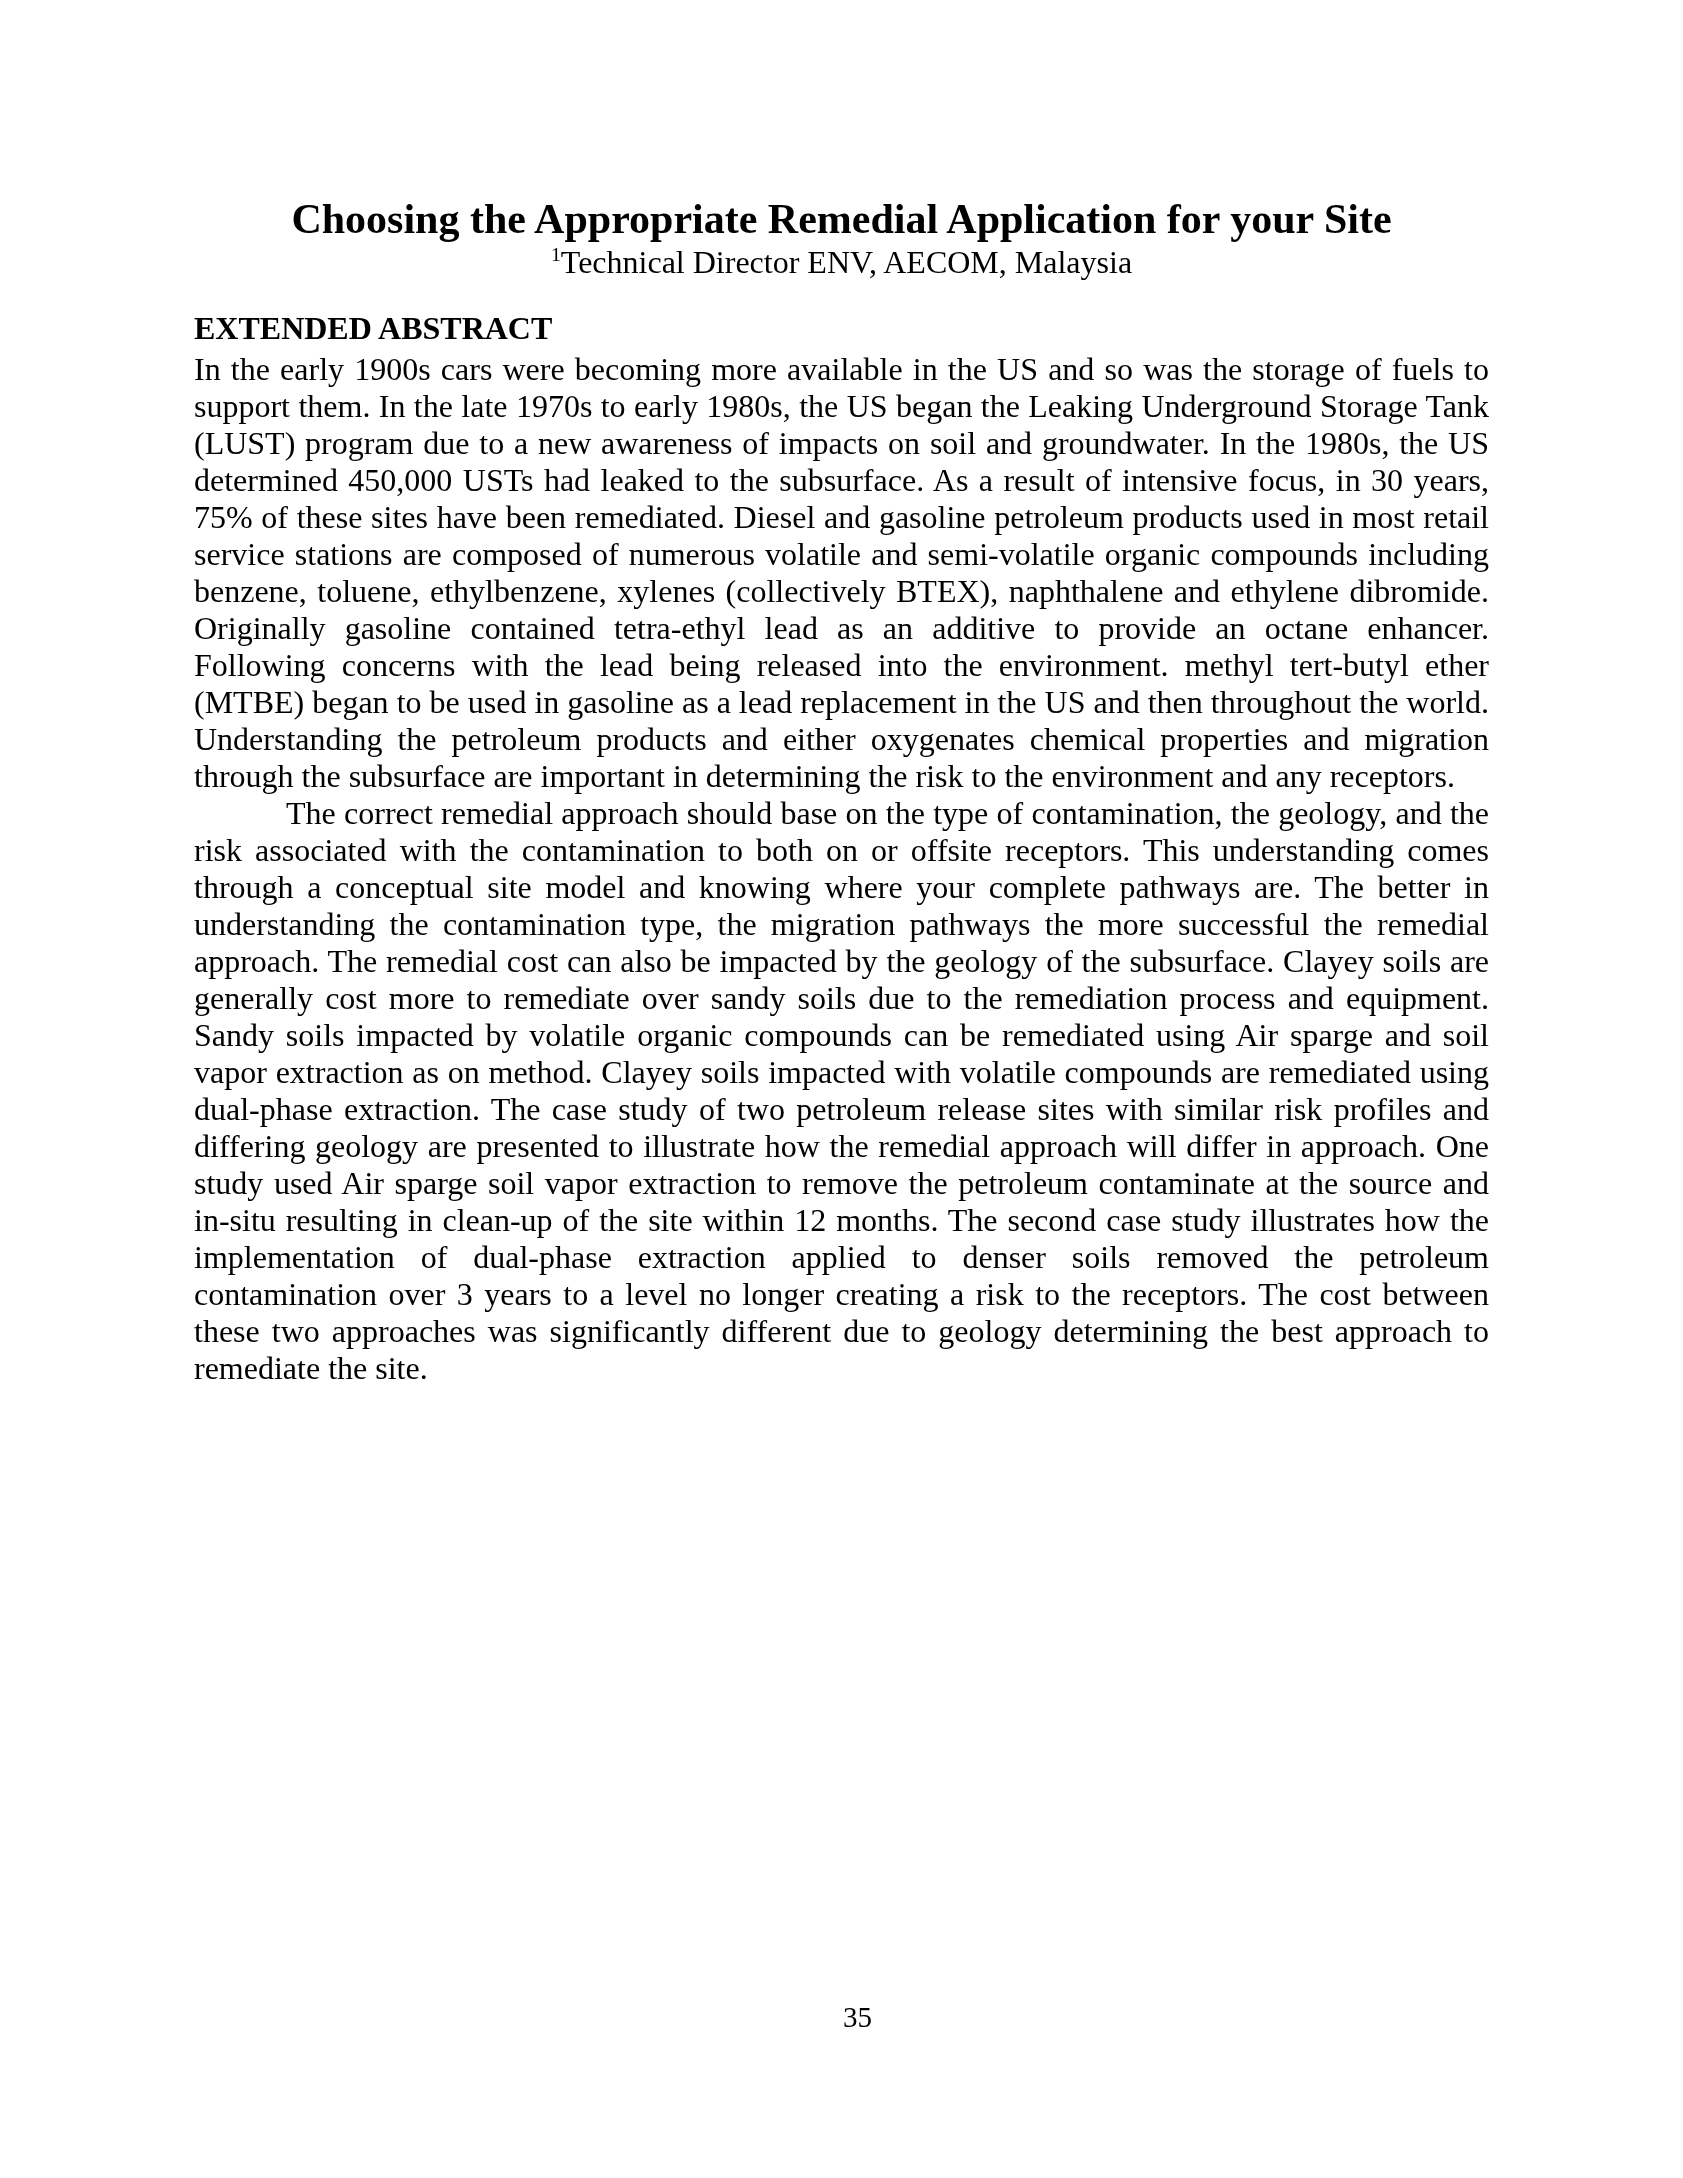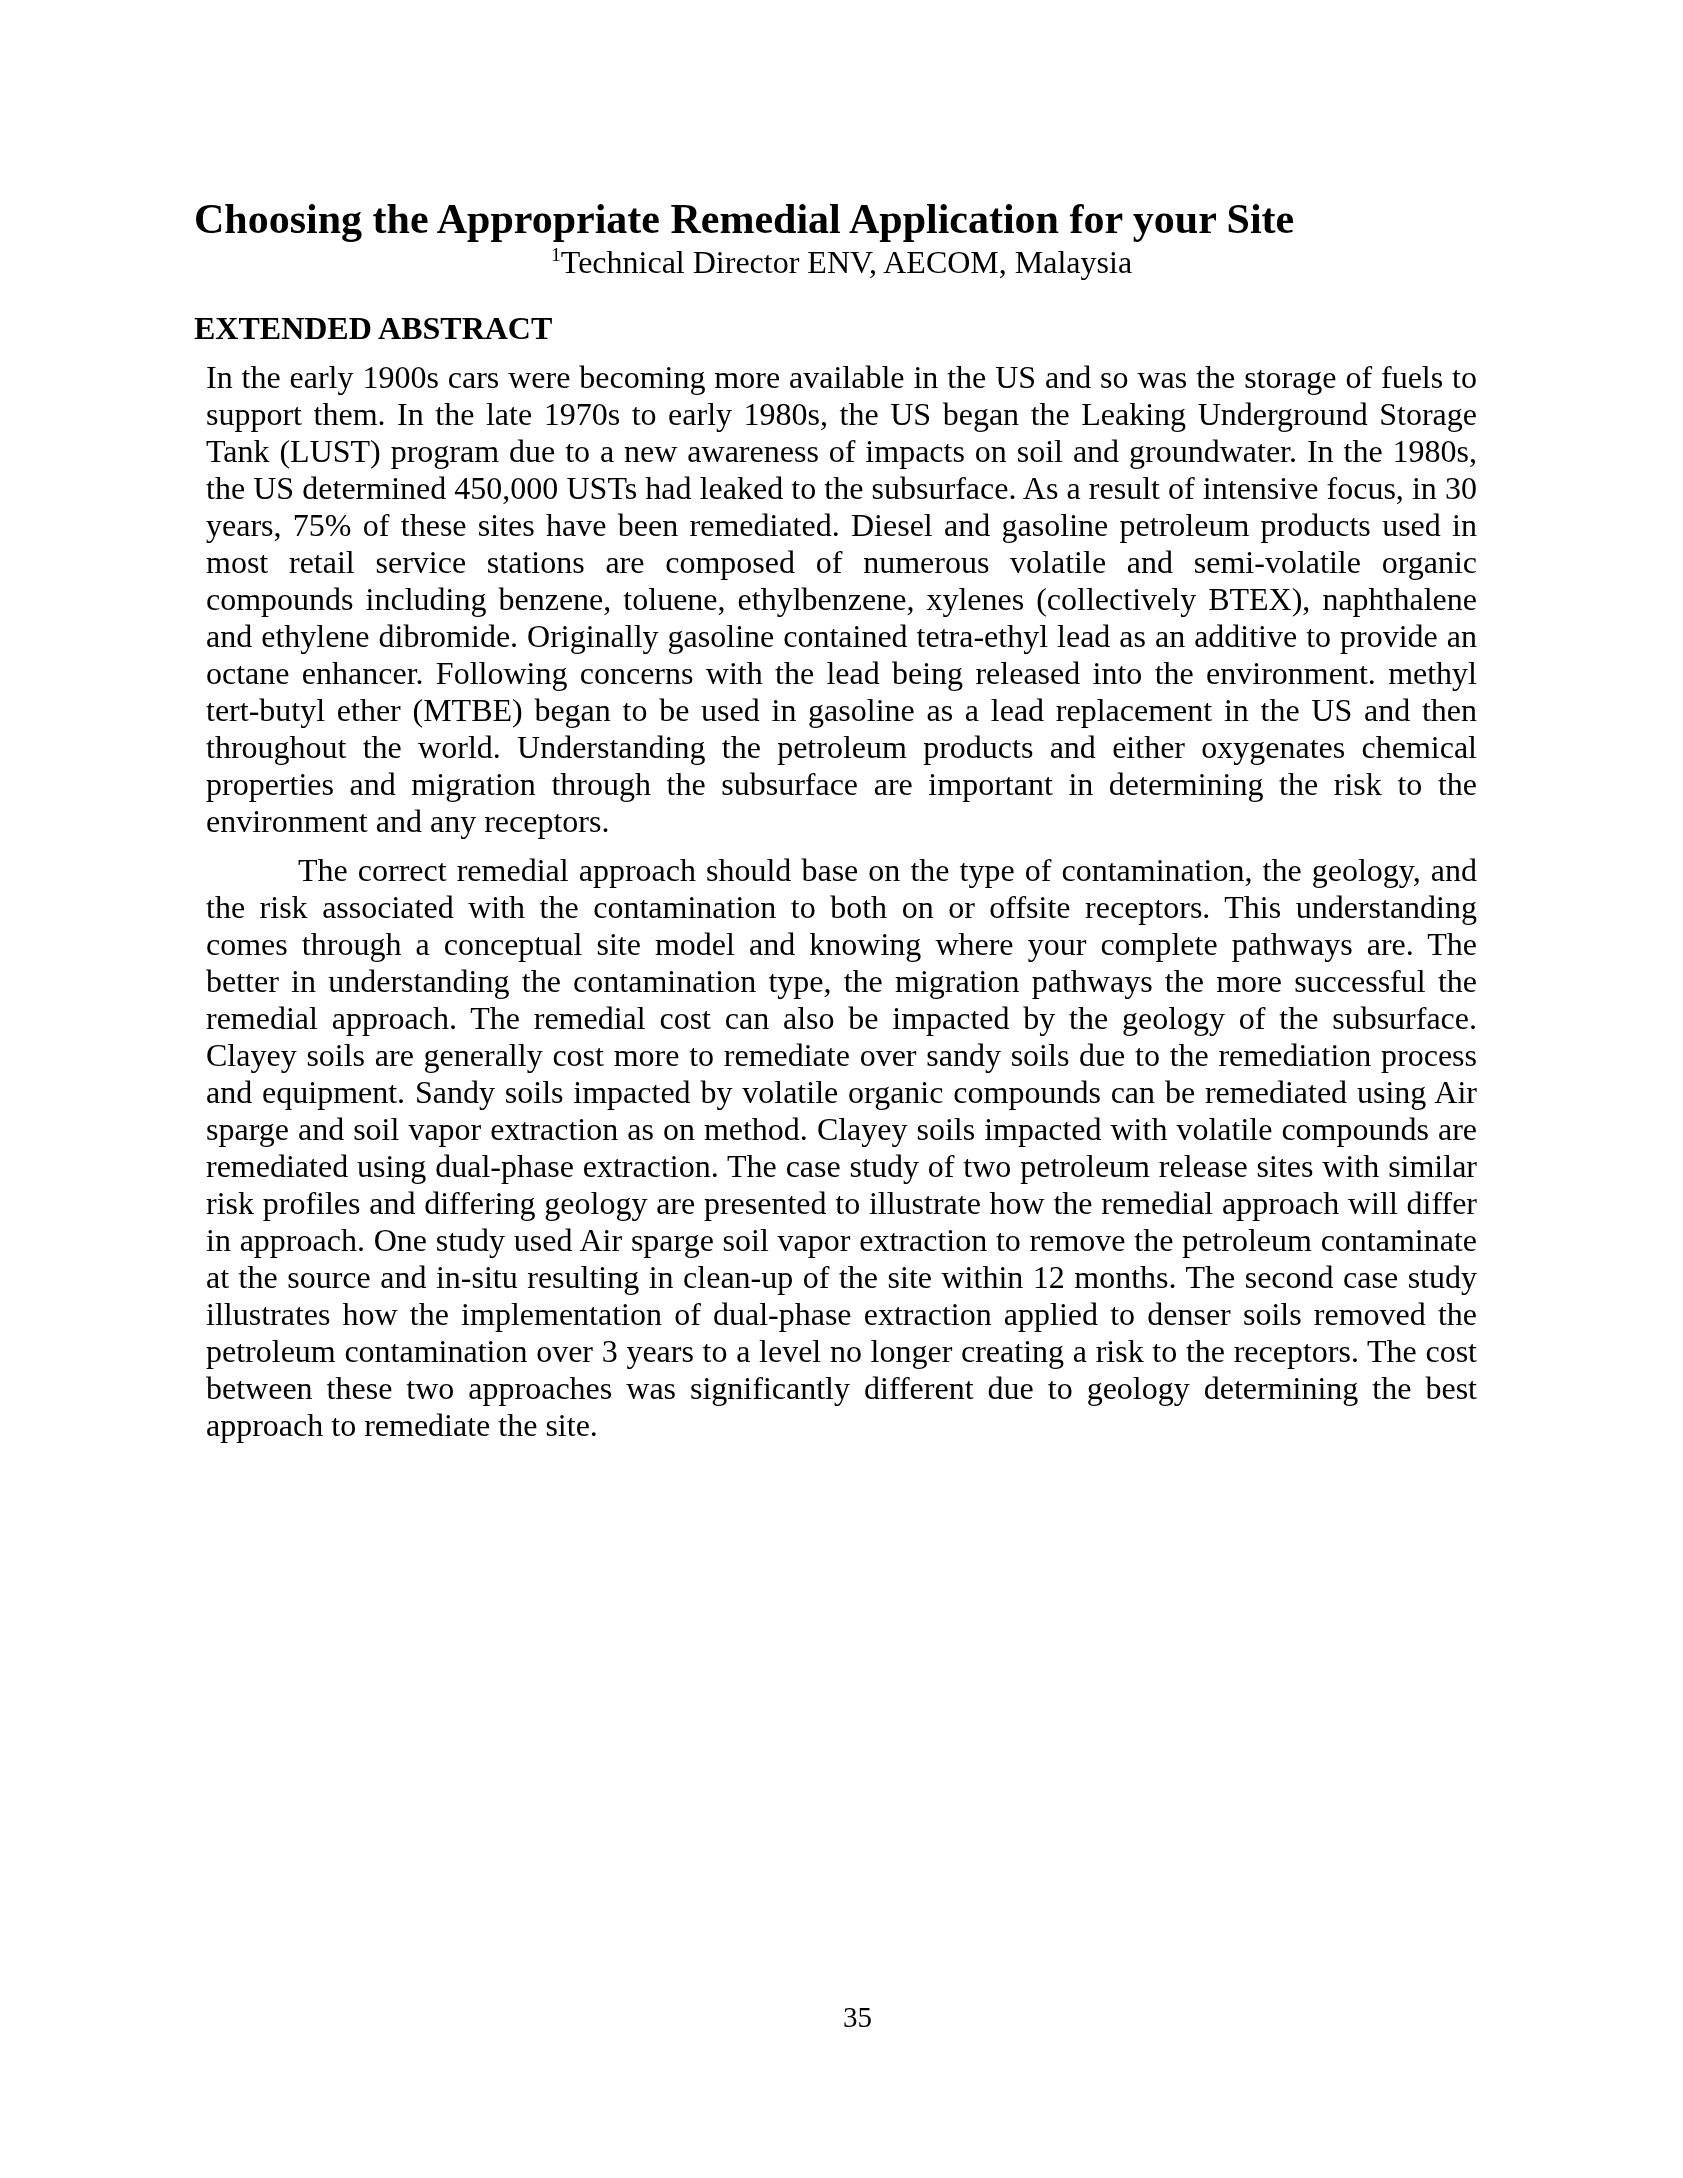--- a/index.html
+++ b/index.html
@@ -19,20 +19,21 @@
   .content {
     width: 1295px;
     margin: 0 auto;
     padding-top: 194px;
   }
   .paper-title {
     margin: 0;
     font-size: 42px;
     line-height: 50px;
     font-weight: bold;
+    text-align: center;
   }
   .author-block {
     text-align: center;
   }
   .author-line {
     margin-top: 42px;
     font-size: 31px;
     line-height: 38px;
   }
   .affiliation-line, .email-line {
@@ -45,21 +46,21 @@
     vertical-align: super;
   }
   .abstract-heading {
     margin: 28px 0 4px 0;
     font-size: 32px;
     line-height: 38px;
     font-weight: bold;
     text-align: left;
   }
   .abstract-paragraph {
-    margin: 12px;
+    margin: 0;
     font-size: 32px;
     line-height: 37px;
     text-align: justify;
   }
   .abstract-paragraph.indented {
     text-indent: 92px;
   }
   .page-footer {
     position: absolute;
     top: 2000px;

